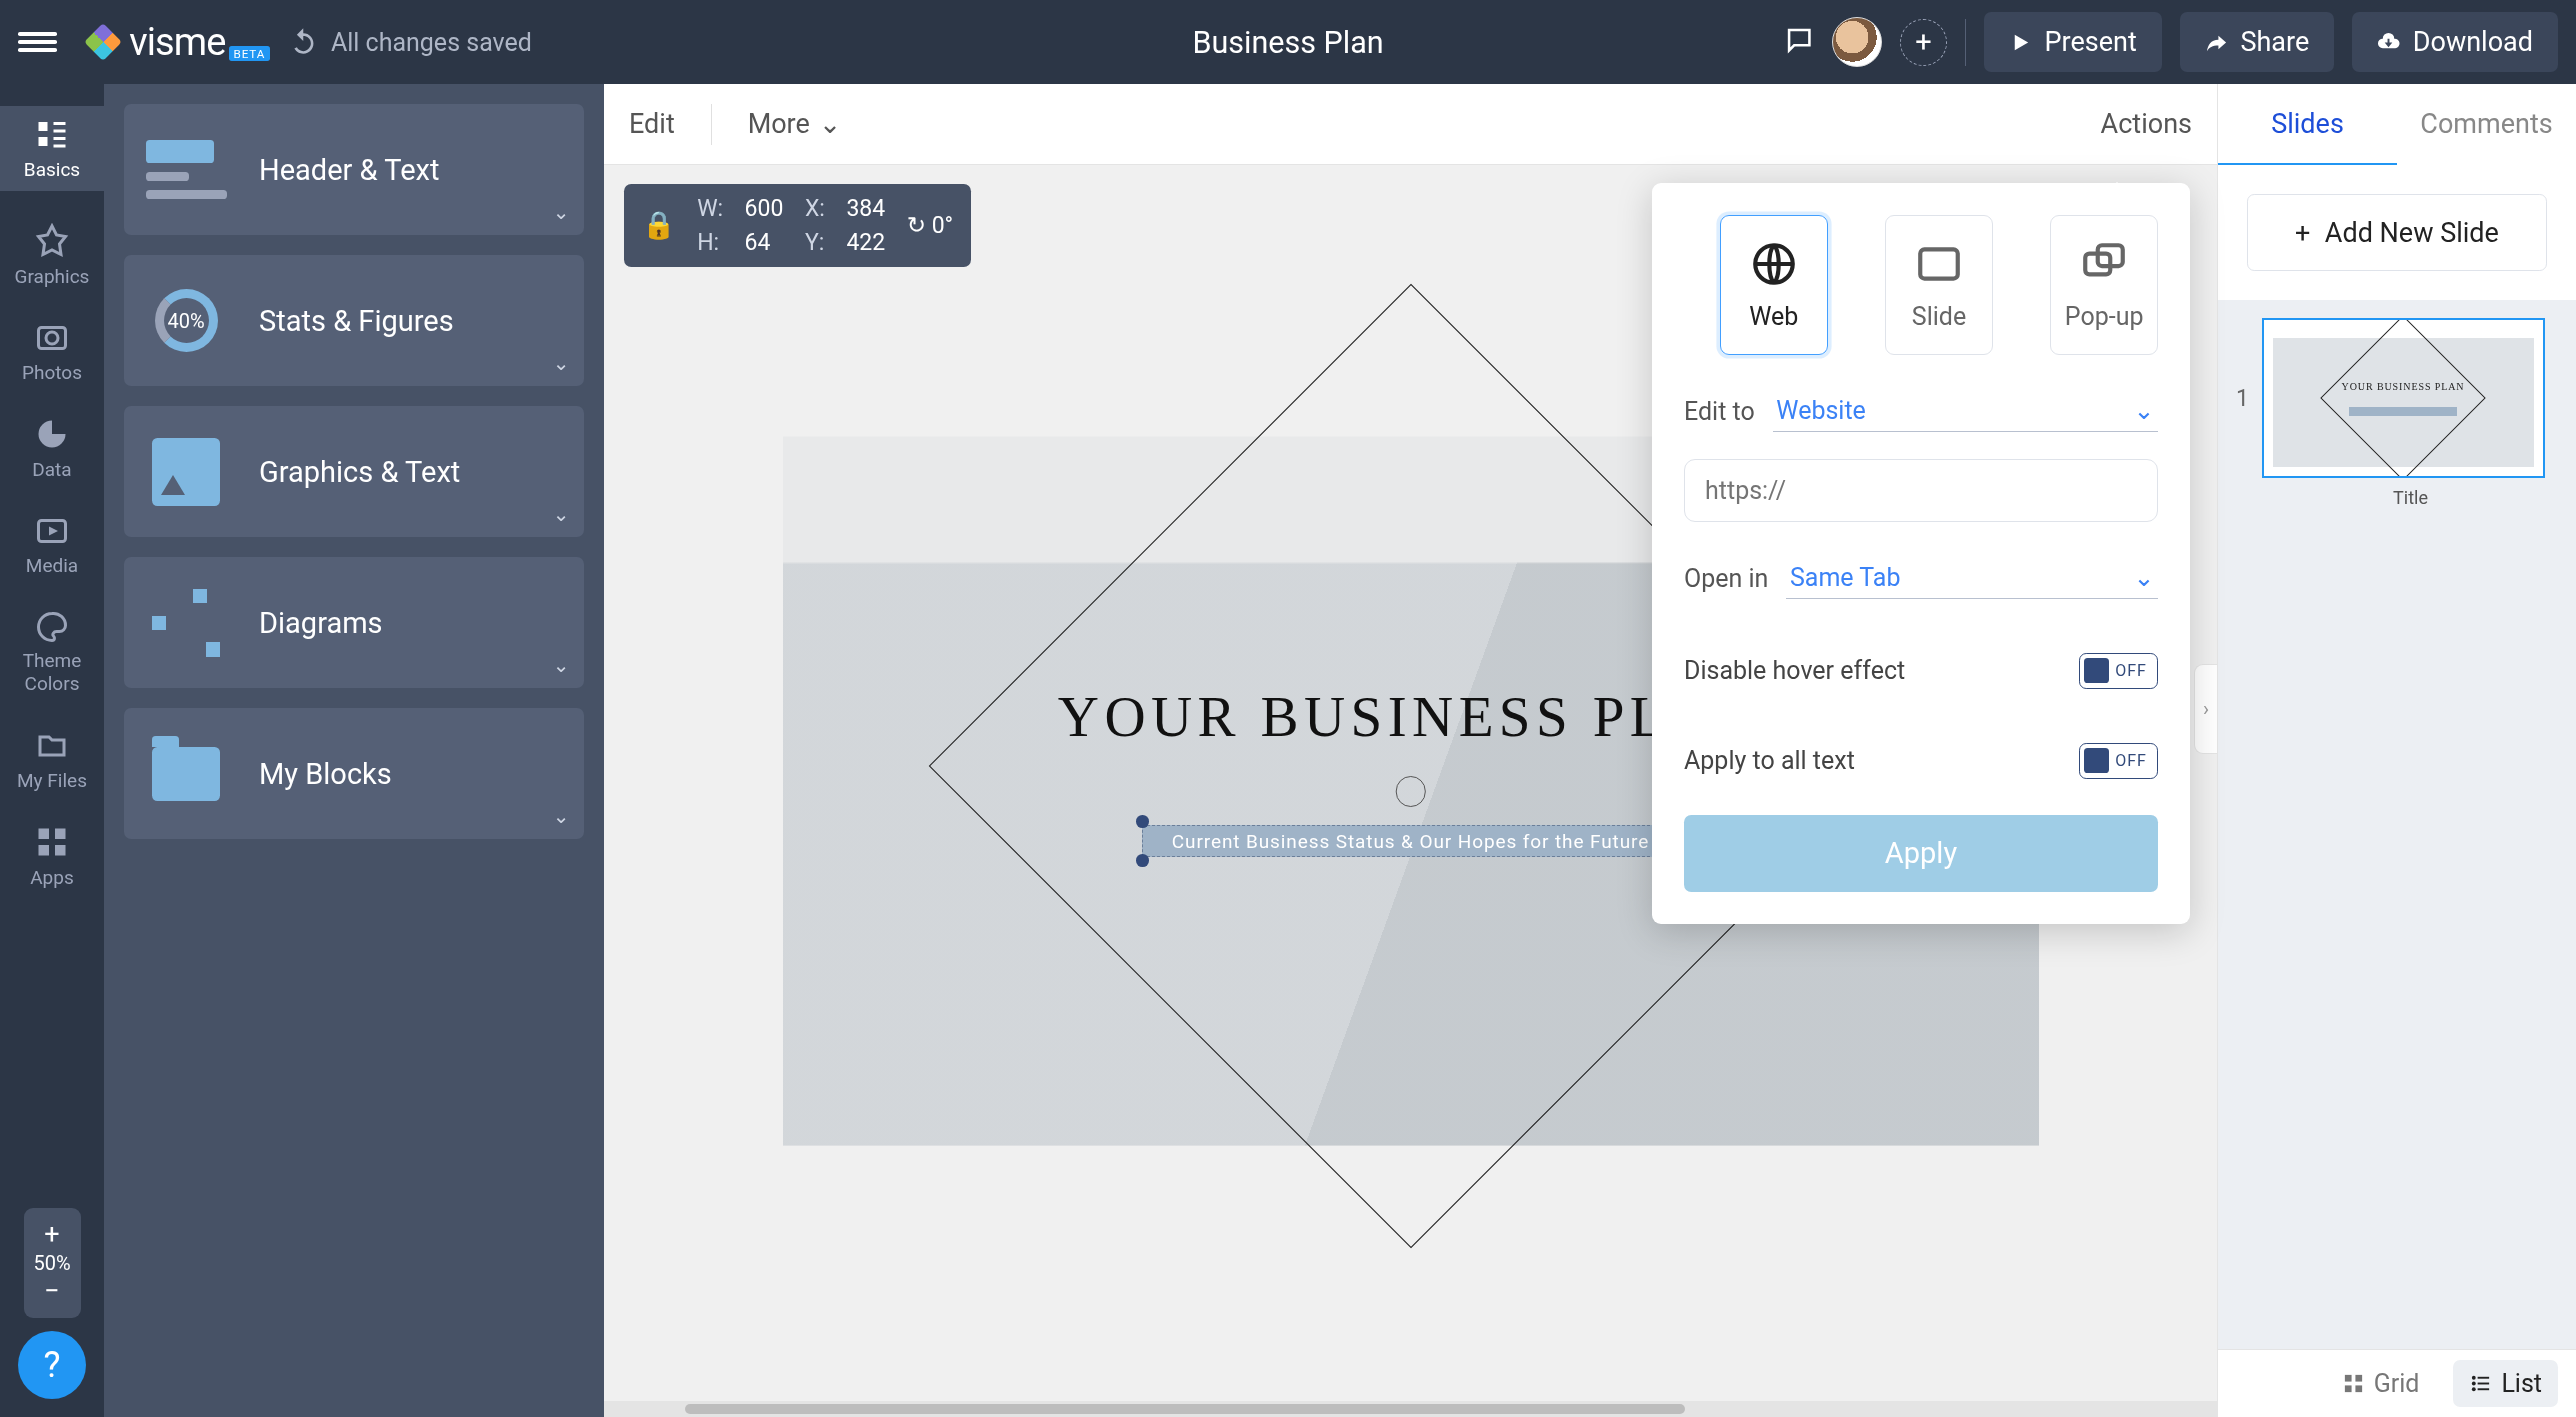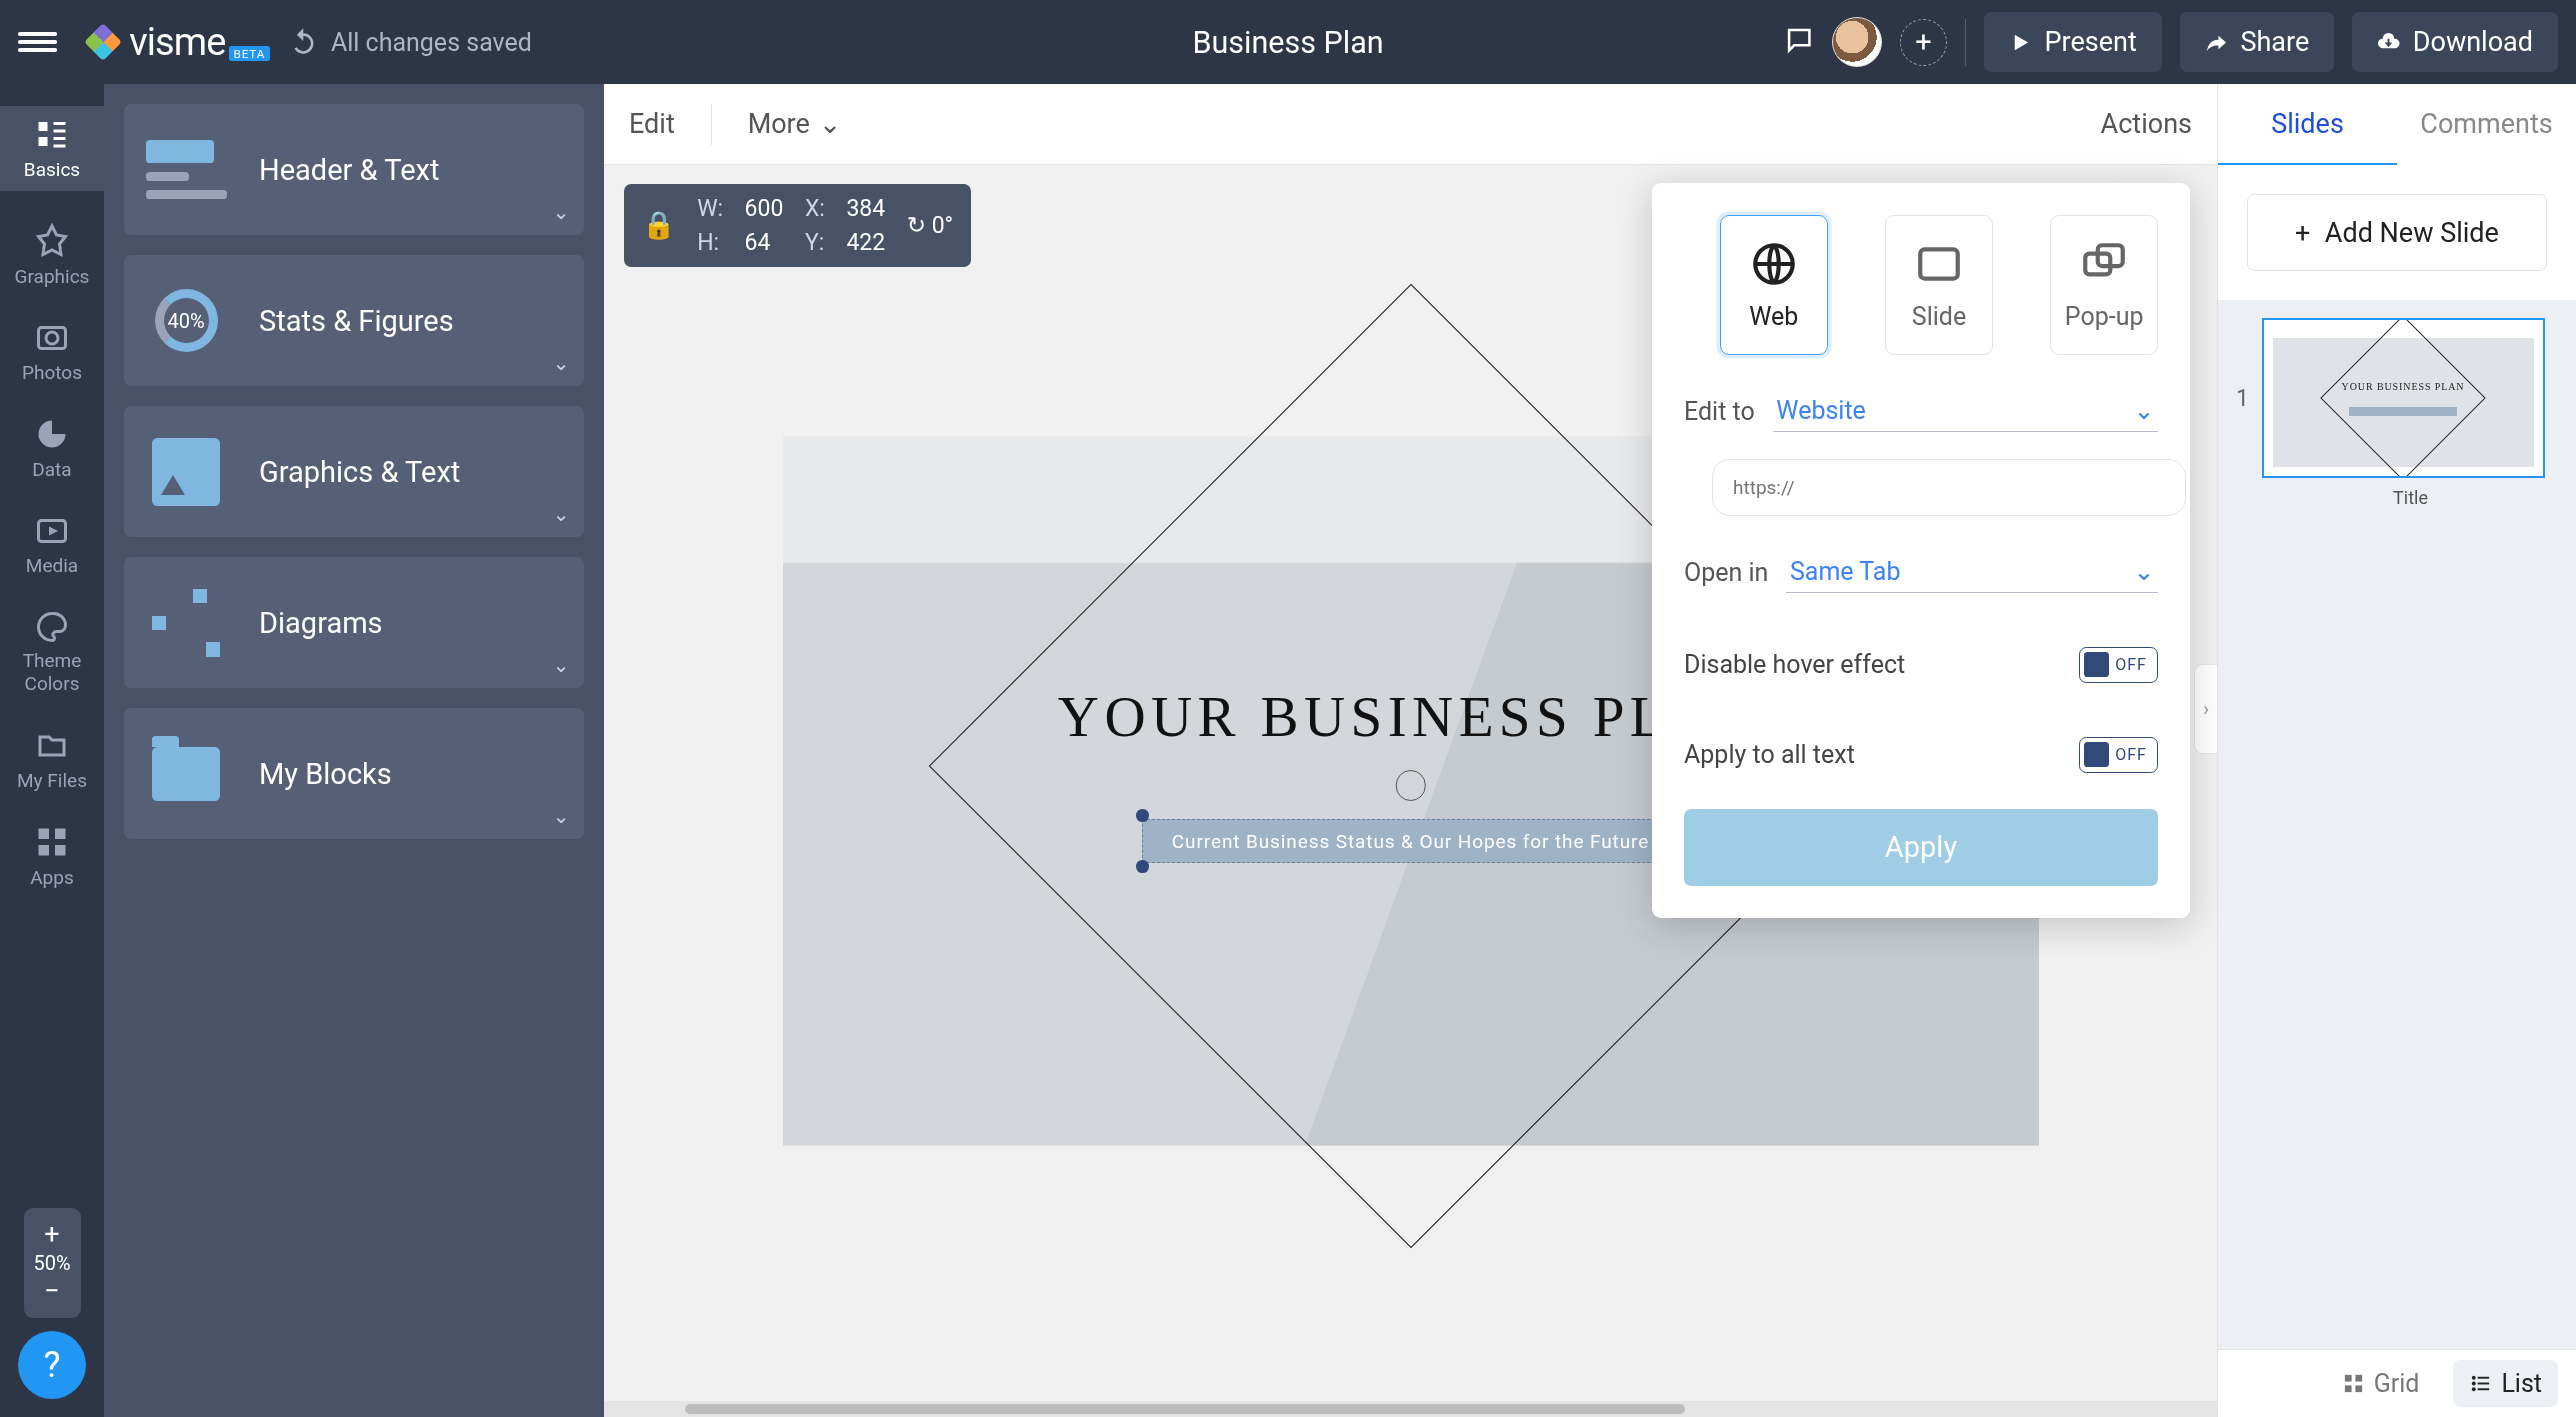--- a/index.html
+++ b/index.html
@@ -51,38 +51,38 @@
 .ctx-bar .actions-lbl{margin-left:auto;font-size:27px;color:#555;}
 
 .dim-box{position:absolute; top:100px; left:20px; background:#475266; border-radius:7.2px; padding:10.8px 18px; color:#fff; display:grid; grid-template-columns:auto auto auto auto auto auto; gap:7.2px 21.5px; align-items:center; font-size:23px;}
 .dim-box .lock{grid-row:span 2; font-size:27px;} .dim-box .rot{grid-row:span 2;} .dim-box .lbl{color:#cfd6e4;}
 
 .canvas{flex:1; position:relative; overflow:hidden;}
 .slide-img{position:absolute; left:50%; top:50%; transform:translate(-50%,-50%); width:1256px; height:709px; background:linear-gradient(180deg,#e8e9ea 0 18%, #d8dcdf 18% 100%);}
 .slide-img::after{content:"";position:absolute;inset:126px 0 0 0;background:linear-gradient(110deg,#cfd3d7 0 50%,#b9bfc4 50% 100%);opacity:.6;}
 .diamond{position:absolute; left:50%; top:48%; transform:translate(-50%,-50%) rotate(45deg); width:682px; height:682px; border:1.8px solid #1a1a1a;}
 .bp-title{position:absolute; left:50%; top:44%; transform:translate(-50%,-50%); font-family:"Times New Roman",serif; font-size:57px; letter-spacing:5.4px; color:#111;}
-.subtitle-sel{position:absolute; left:50%; top:54%; transform:translate(-50%,-50%); width:538px; height:44px; background:#9fb3c7; border:1.8px dashed #6b7f9a;}
+.subtitle-sel{position:absolute; left:50%; top:54%; transform:translate(-50%,-50%); width:538px; height:32px; background:#9fb3c7; border:1.8px dashed #6b7f9a;}
 .subtitle-sel::before,.subtitle-sel::after{content:"";position:absolute;width:12.6px;height:12.6px;background:#324a7a;border-radius:50%;left:-6.3px;}
 .subtitle-sel::before{top:-10.8px;} .subtitle-sel::after{bottom:-10.8px;}
 .subtitle-sel .txt{position:absolute;inset:0;display:flex;align-items:center;justify-content:center;font-size:19px;letter-spacing:0.9px;color:#fff;}
 .rotator{position:absolute;top:-50px;left:50%;transform:translateX(-50%);width:30.5px;height:30.5px;border:1.8px solid #555;border-radius:50%;}
 .scrollbar{position:absolute;bottom:0;left:0;right:0;height:16px;background:#e4e4e4;}
 .scrollbar .thumb{position:absolute;left:5%;width:62%;top:2.7px;bottom:2.7px;background:#bdbdbd;border-radius:5.4px;}
 
 .actions-pop{position:absolute; top:99px; right:27px; width:538px; background:#fff; border-radius:9px; box-shadow:0 7.2px 36px rgba(0,0,0,.18); padding:32px; z-index:5;}
 .actions-pop::before{content:"";position:absolute;top:-12.6px;right:61px;width:0;height:0;border:12.6px solid transparent;border-bottom-color:#fff;}
 .mode-row{display:flex;gap:21.5px;justify-content:flex-start;}
 .mode{width:140px;height:140px;border:1.8px solid #dfe3ea;border-radius:9px;display:flex;flex-direction:column;align-items:center;justify-content:center;gap:12.6px;font-size:25px;color:#666;cursor:pointer;margin-left:36px;}
 .mode.active{border-color:#429fff;box-shadow:0 0 0 3.6px rgba(66,159,255,.18);color:#222;}
 .mode svg{width:50px;height:50px;fill:#666;} .mode.active svg{fill:#222;}
 .mode.active::after{content:"";position:absolute;}
 .form-row{display:flex;align-items:center;margin-top:36px;font-size:25px;color:#555;gap:18px;}
 .underline-sel{flex:1;border:none;border-bottom:1.8px solid #b8c0cf;font-size:25px;padding:5.4px 3.6px;background:transparent;color:#3b82f6;cursor:pointer;display:flex;justify-content:space-between;}
-.url-input{width:100%;margin-top:27px;border:1.8px solid #dfe3ea;border-radius:18px;padding:16px 20px;font-size:19px;color:#555;margin-left:28px;}
+.url-input{width:100%;margin-top:27px;border:1.8px solid #dfe3ea;border-radius:11px;padding:16px 20px;font-size:25px;color:#555;}
 .toggle-row{display:flex;align-items:center;justify-content:space-between;margin-top:54px;font-size:25px;color:#444;}
 .toggle{width:79px;height:36px;border:1.8px solid #324a7a;border-radius:7.2px;display:flex;align-items:center;padding:3.6px;cursor:pointer;}
 .toggle .knob{width:25px;height:25px;background:#324a7a;border-radius:3.6px;}
 .toggle .off{flex:1;text-align:center;font-size:16px;color:#324a7a;letter-spacing:0.9px;}
 .apply-btn{margin-top:36px;width:100%;background:#9fcde6;color:#fff;border:none;border-radius:7.2px;padding:21.5px;font-size:29px;cursor:pointer;}
 
 .right-panel{width:359px;background:#fff;border-left:0.9px solid #e4e4e4;display:flex;flex-direction:column;}
 .rp-tabs{height:81px;display:flex;}
 .rp-tab{flex:1;display:flex;align-items:center;justify-content:center;font-size:27px;color:#888;cursor:pointer;border-bottom:2.7px solid transparent;}
 .rp-tab.active{color:#1d4ed8;border-bottom-color:#2196f3;}

